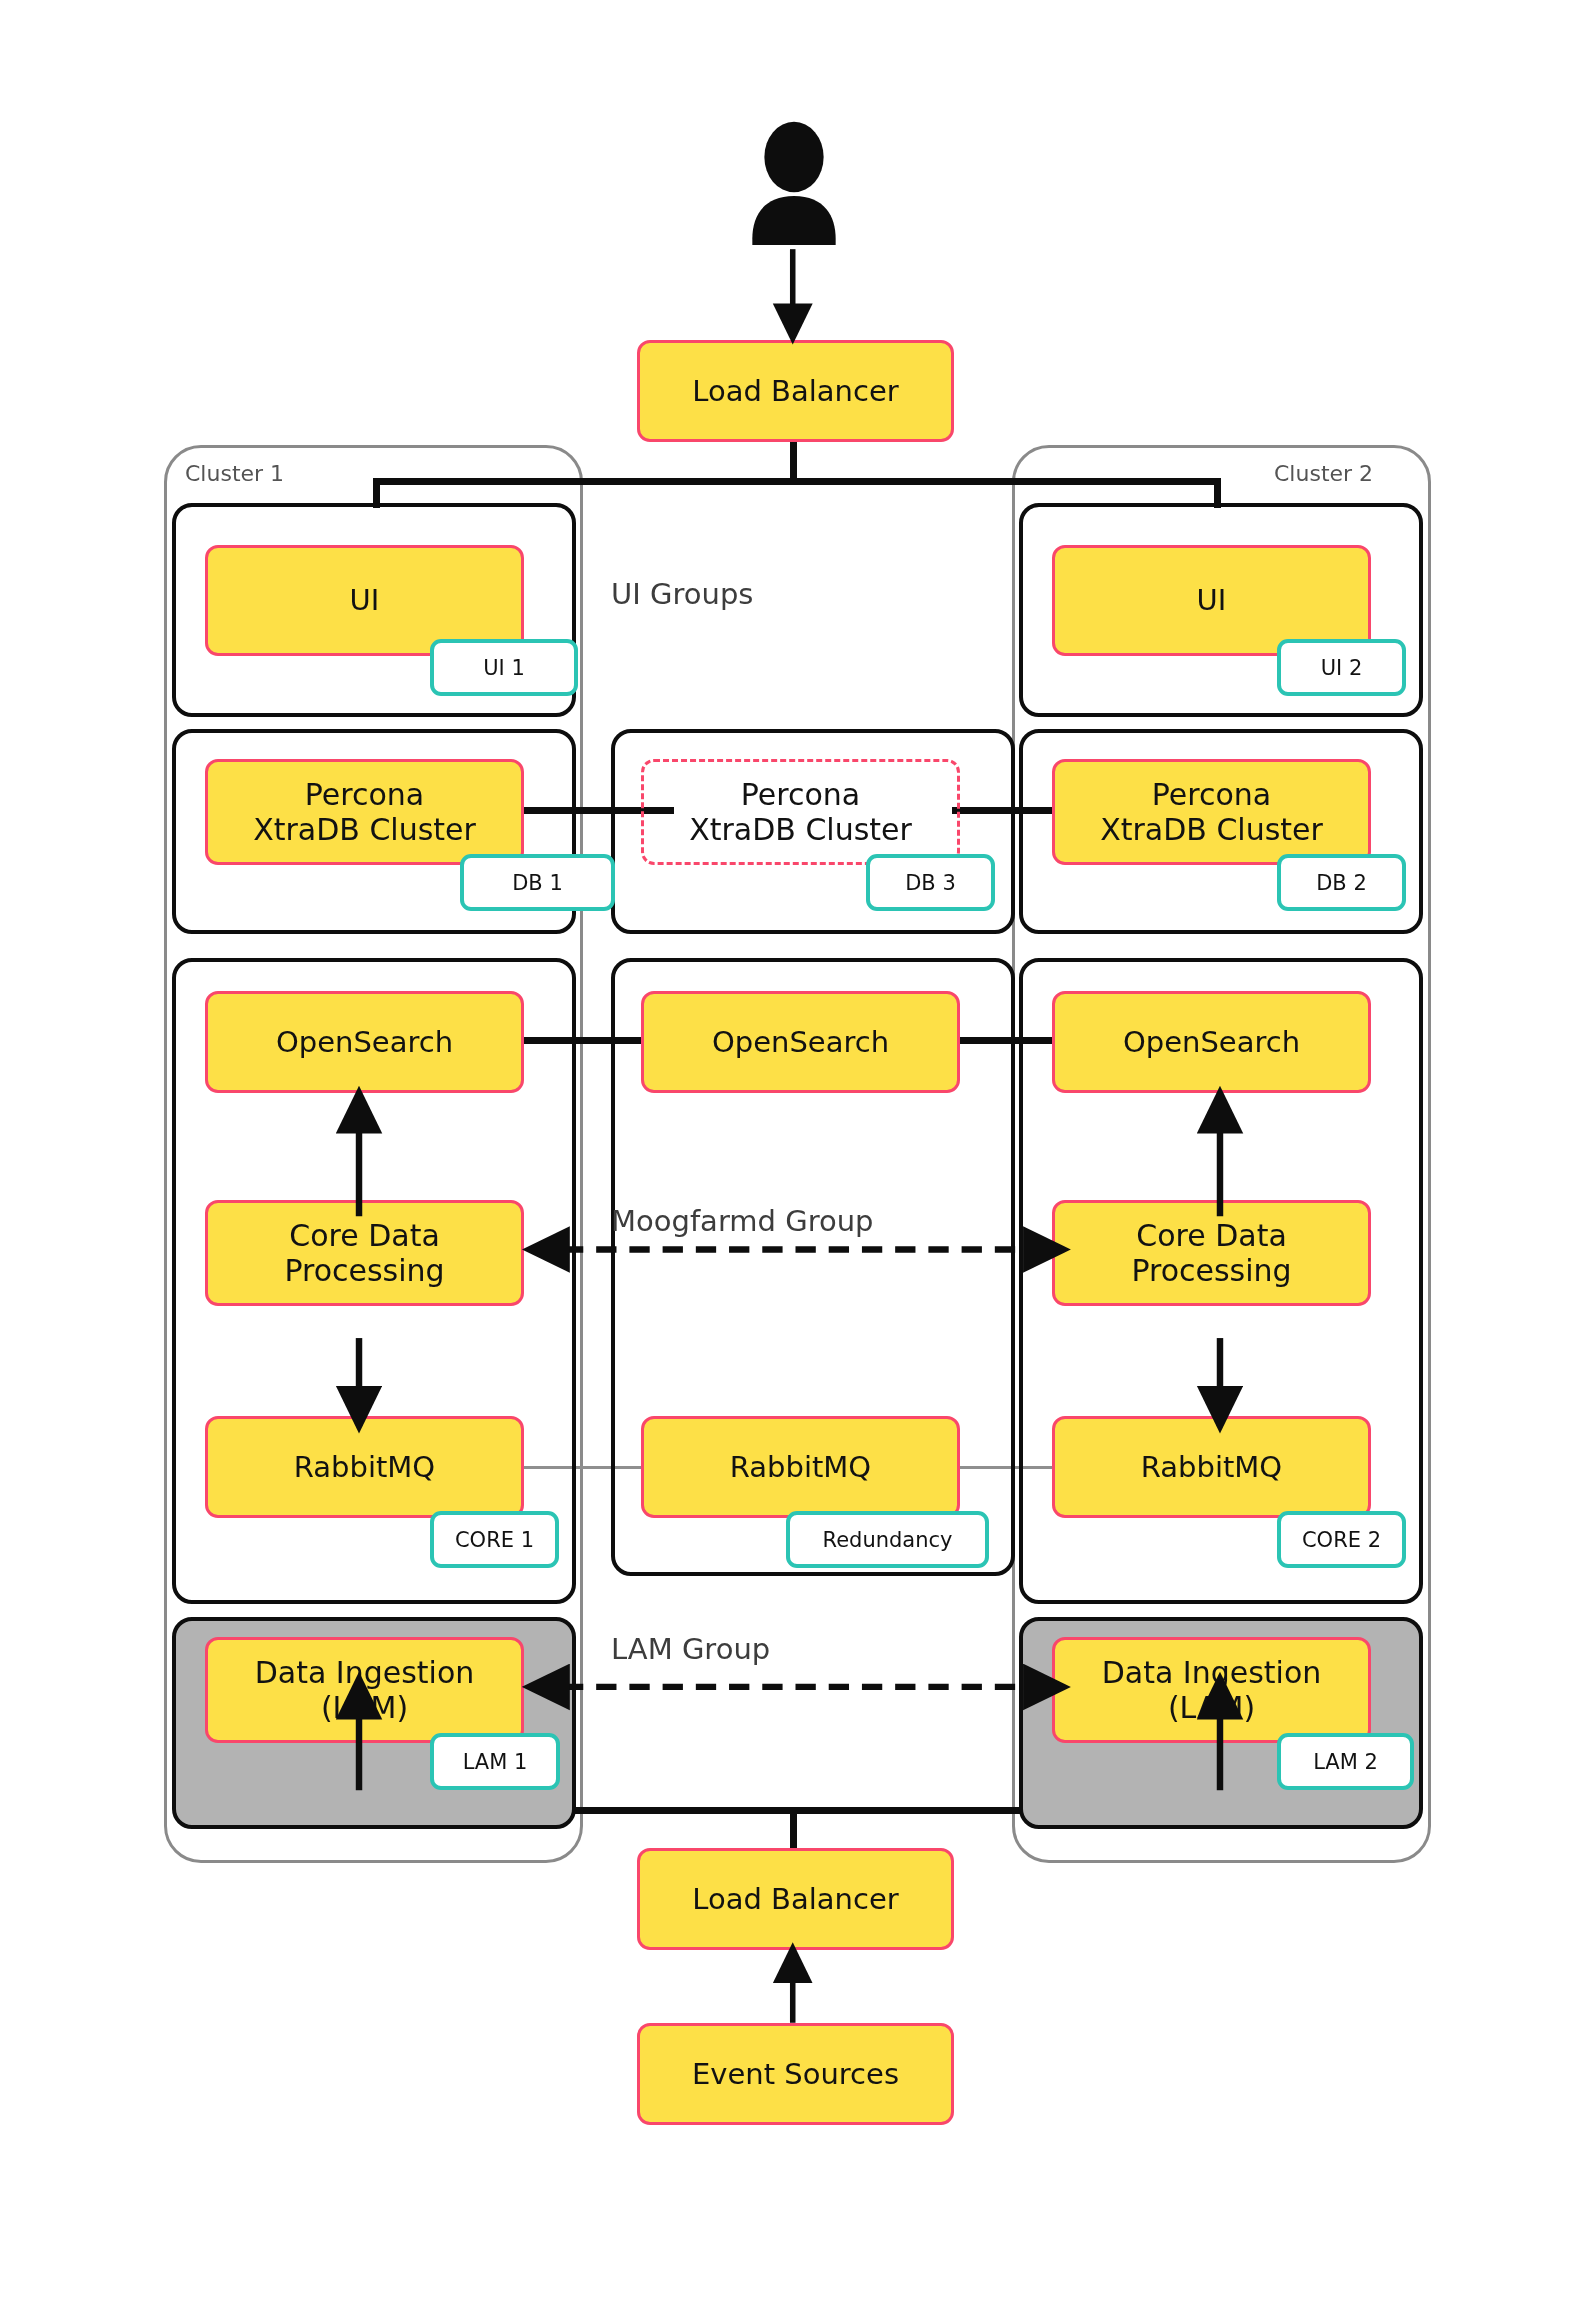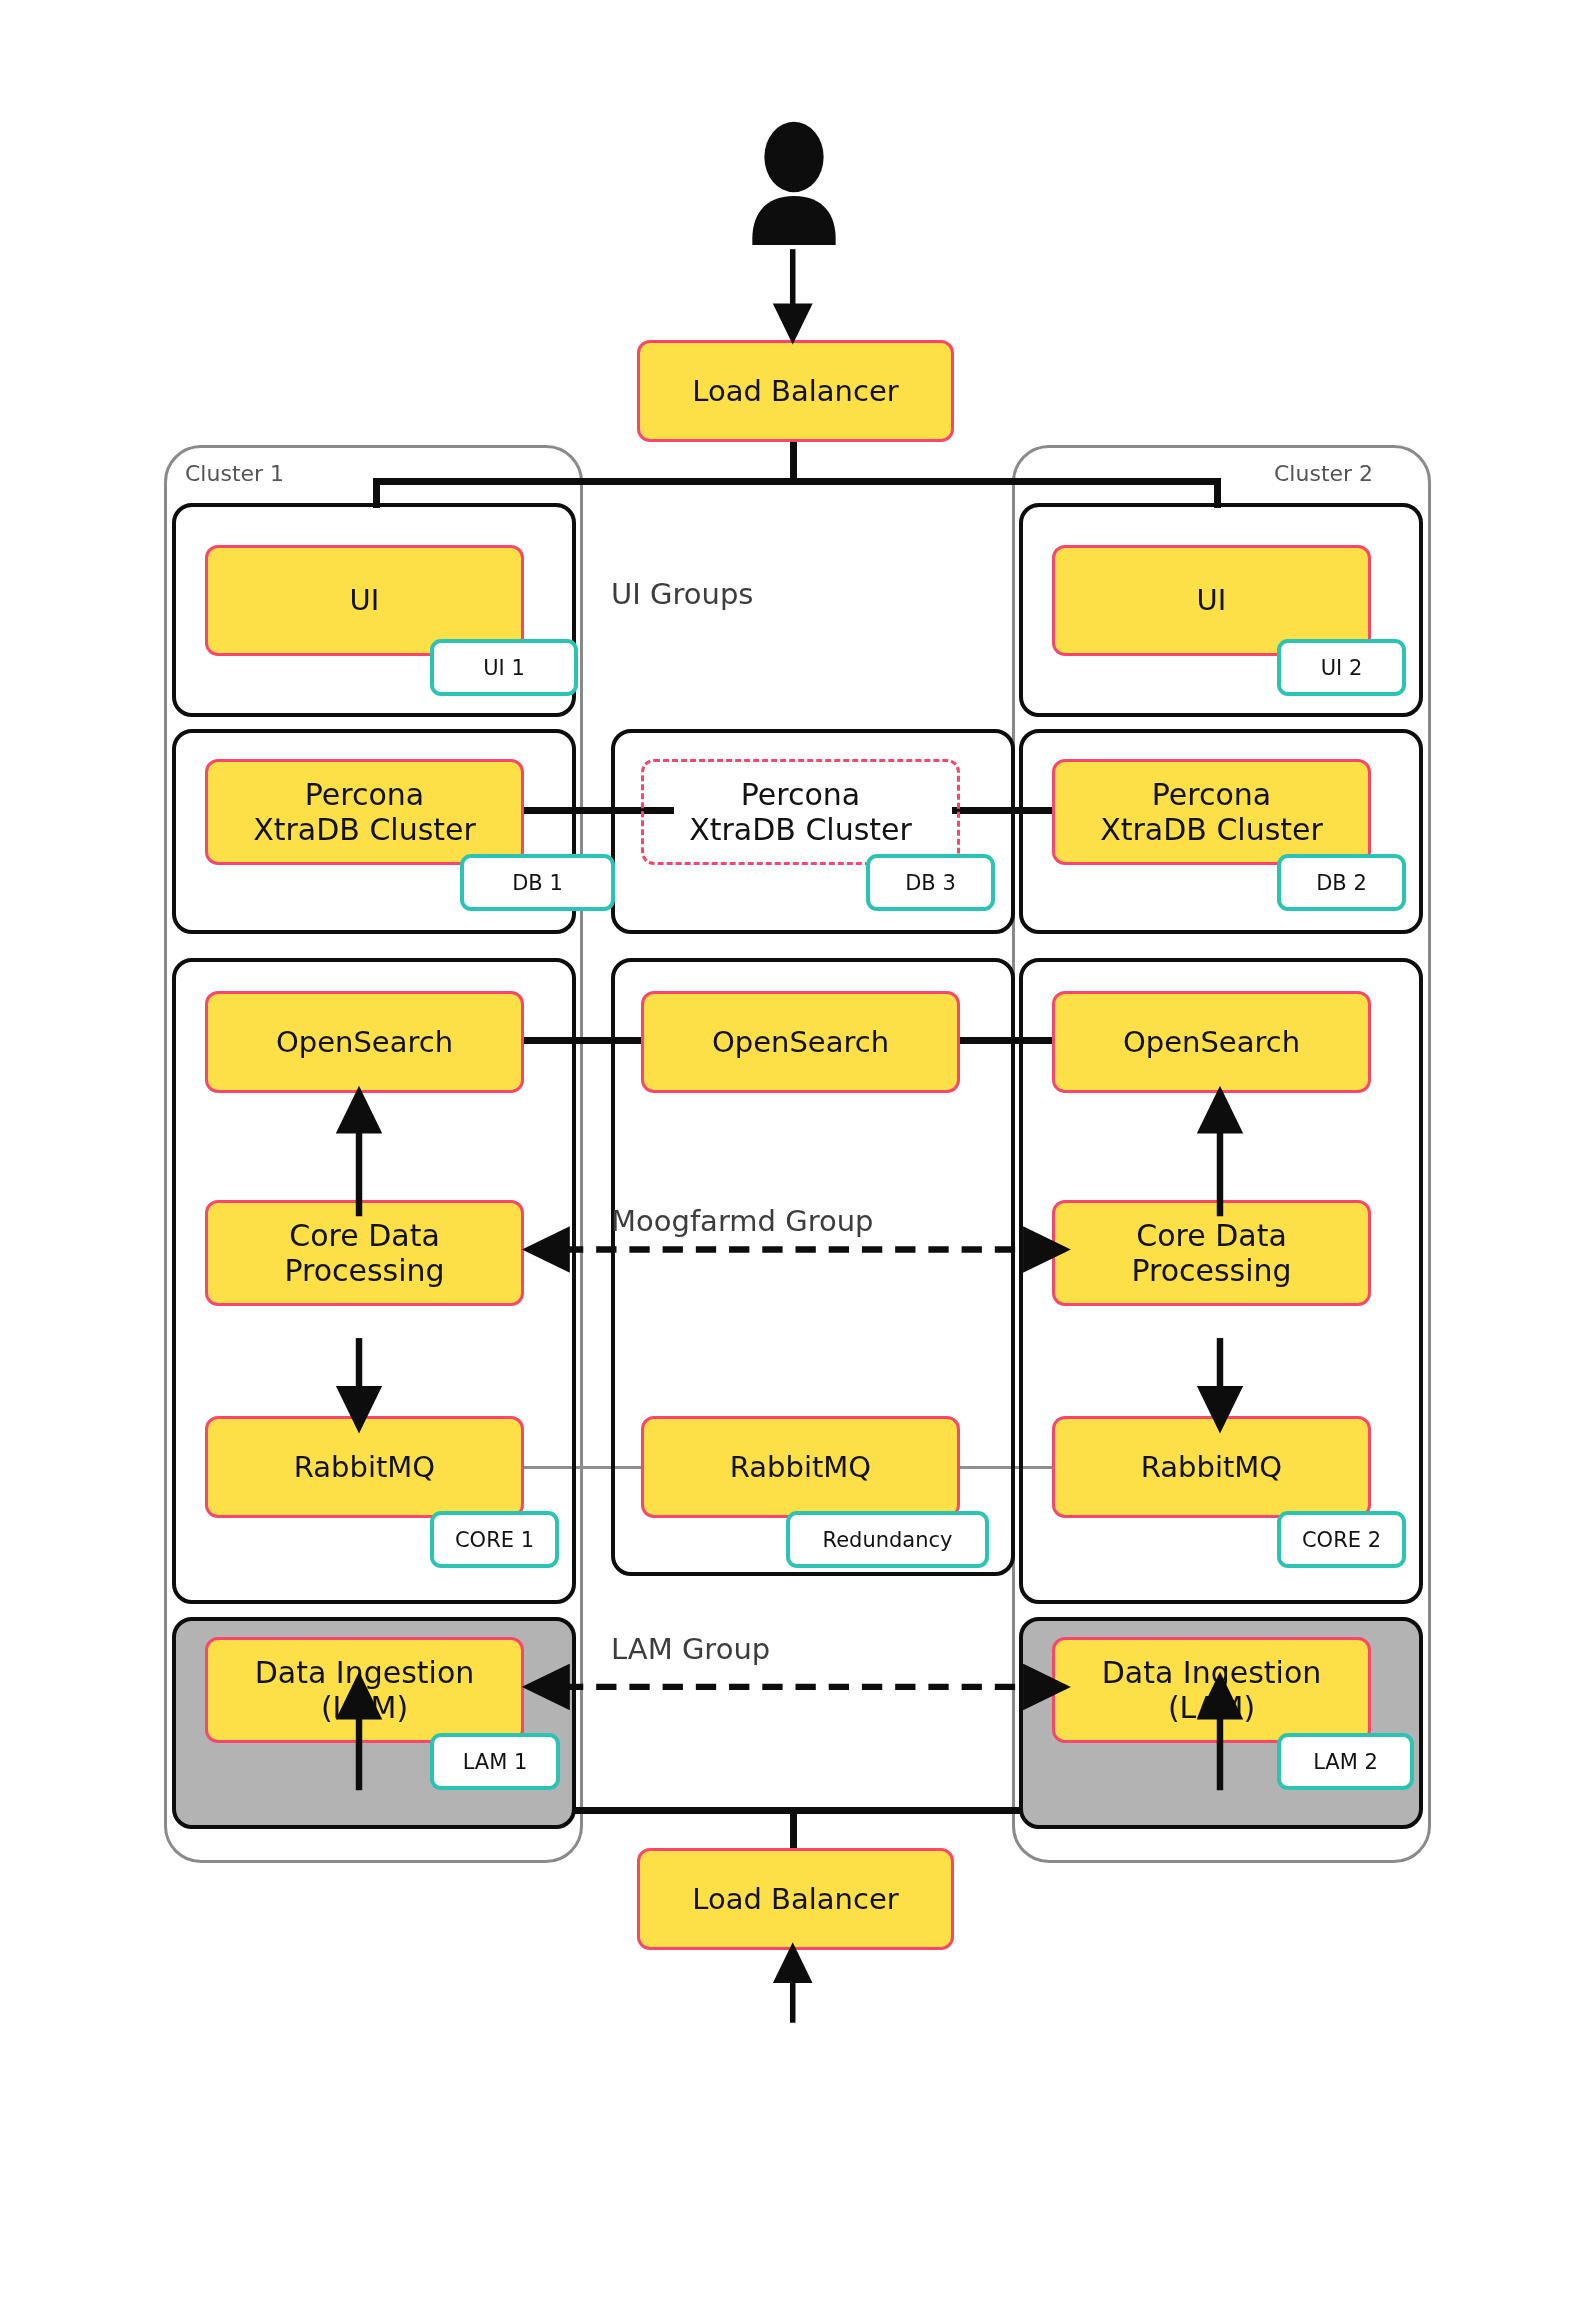--- a/index.html
+++ b/index.html
@@ -270,15 +270,18 @@
     <span>Data Ingestion</span>
     <span>(LAM)</span>
   </div>
   <div class="tag abs" style="left:1277px; top:1733px; width:137px; height:57px;">
     <span>LAM 2</span>
   </div>
 
   <div class="node abs" style="left:637px; top:1848px; width:317px; height:102px;">
     <span>Load Balancer</span>
   </div>
+  <div class="node abs" style="left:637px; top:2023px; width:317px; height:102px;">
+    <span>Event Sources</span>
+  </div>
 
 </div>
 
 
 </body></html>

